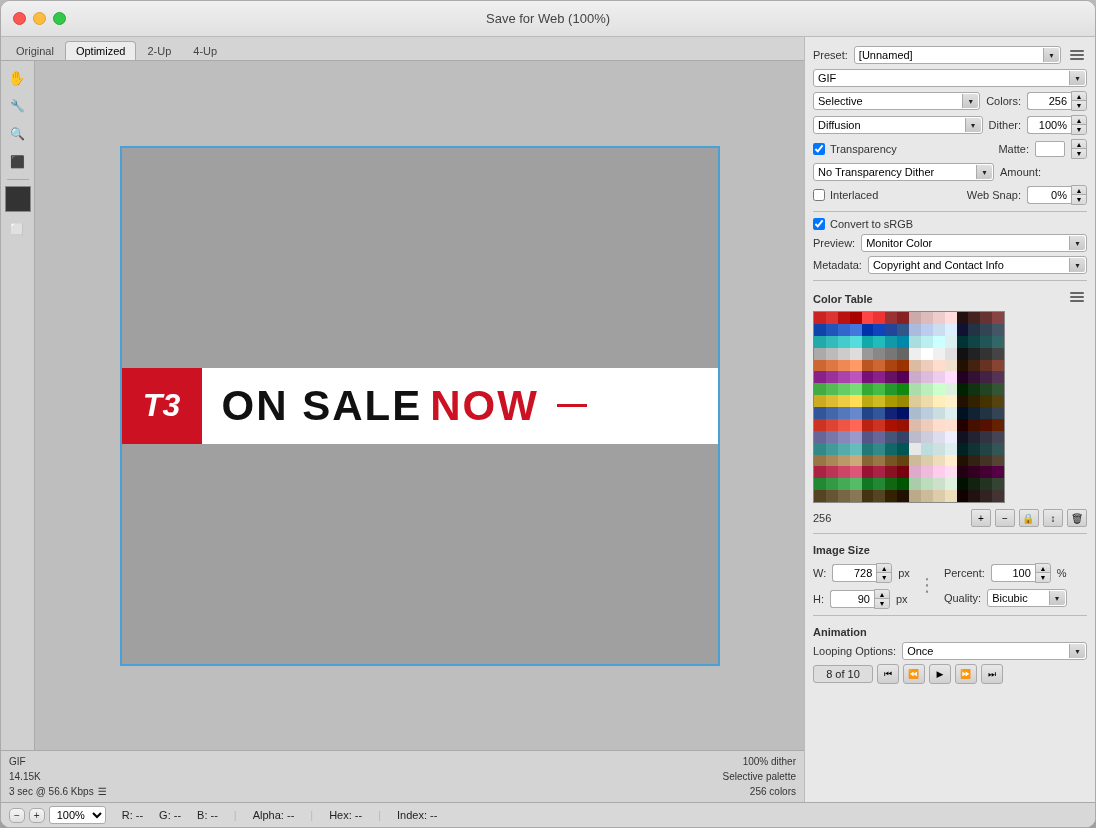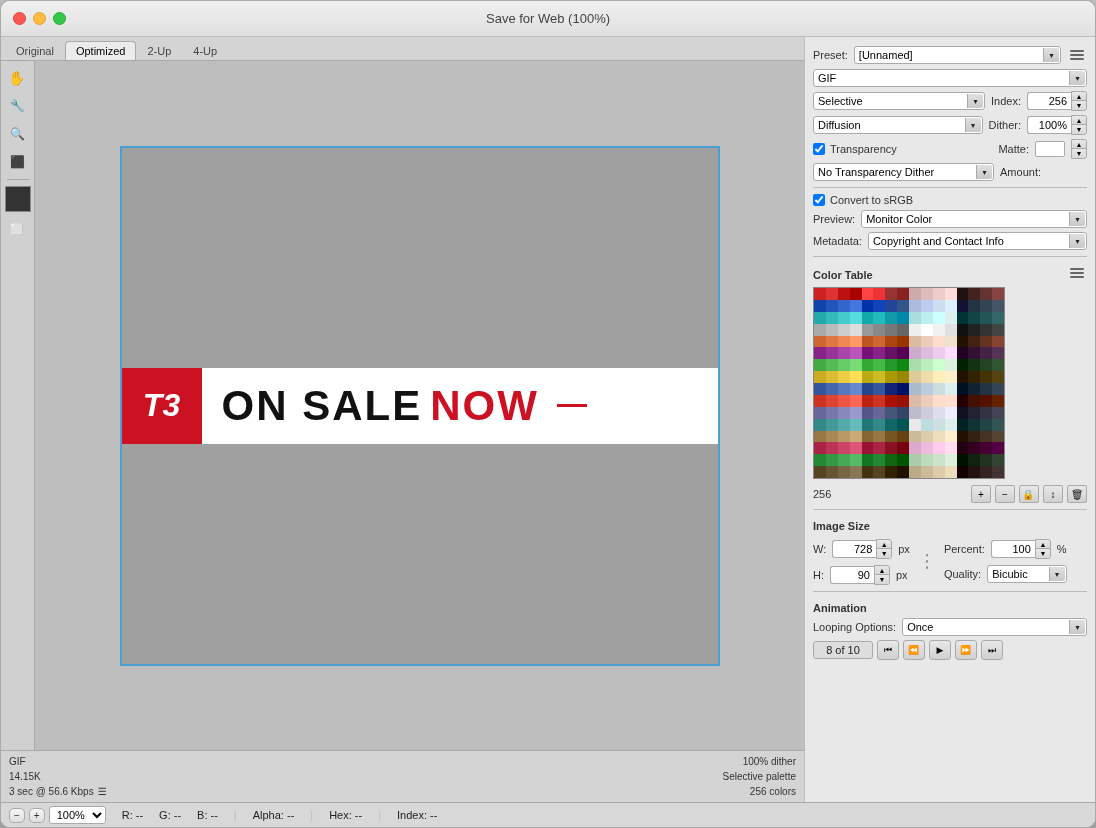--- a/index.html
+++ b/index.html
@@ -583,21 +583,21 @@
         </div>
       </div>
 
       <div class="panel-row">
         <div class="select-wrapper" style="flex:1">
           <select>
             <option>Selective</option>
           </select>
           <div class="select-arrow">▾</div>
         </div>
-        <span class="panel-label">Index:</span>
+        <span class="panel-label">Colors:</span>
         <div class="stepper-group">
           <input class="stepper-input" value="256" style="">
           <div class="stepper-btns">
             <button class="stepper-btn">▲</button>
             <button class="stepper-btn">▼</button>
           </div>
         </div>
       </div>
 
       <div class="panel-row">
@@ -635,20 +635,35 @@
         <div class="select-wrapper" style="flex:1">
           <select>
             <option>No Transparency Dither</option>
           </select>
           <div class="select-arrow">▾</div>
         </div>
         <span class="panel-label">Amount:</span>
         <div style="width:40px;"></div>
       </div>
 
+      <div class="panel-row">
+        <div class="checkbox-row">
+          <input type="checkbox" class="panel-checkbox" style="">
+          <span class="panel-label">Interlaced</span>
+        </div>
+        <div style="flex:1"></div>
+        <span class="panel-label">Web Snap:</span>
+        <div class="stepper-group">
+          <input class="stepper-input" value="0%" style="">
+          <div class="stepper-btns">
+            <button class="stepper-btn">▲</button>
+            <button class="stepper-btn">▼</button>
+          </div>
+        </div>
+      </div>
 
 
       <div class="divider"></div>
 
       <div class="checkbox-row">
         <input type="checkbox" class="panel-checkbox" checked="" style="">
         <span class="panel-label">Convert to sRGB</span>
       </div>
 
       <div class="panel-row">

